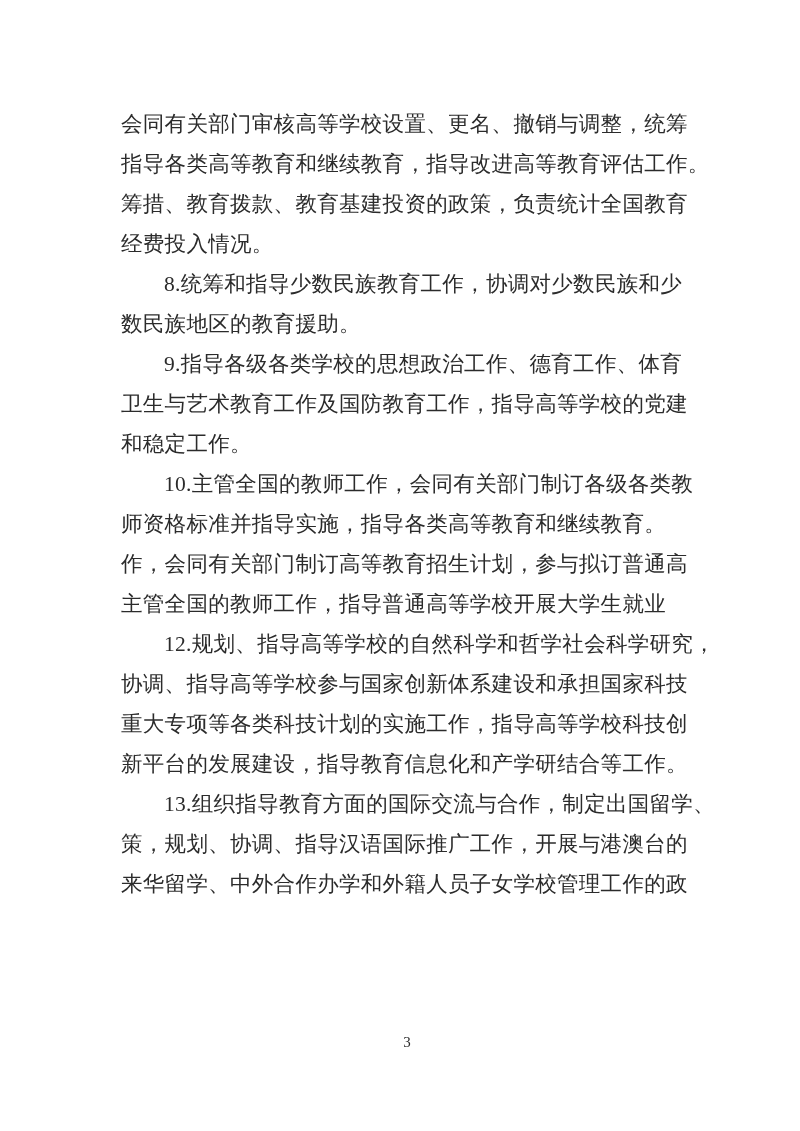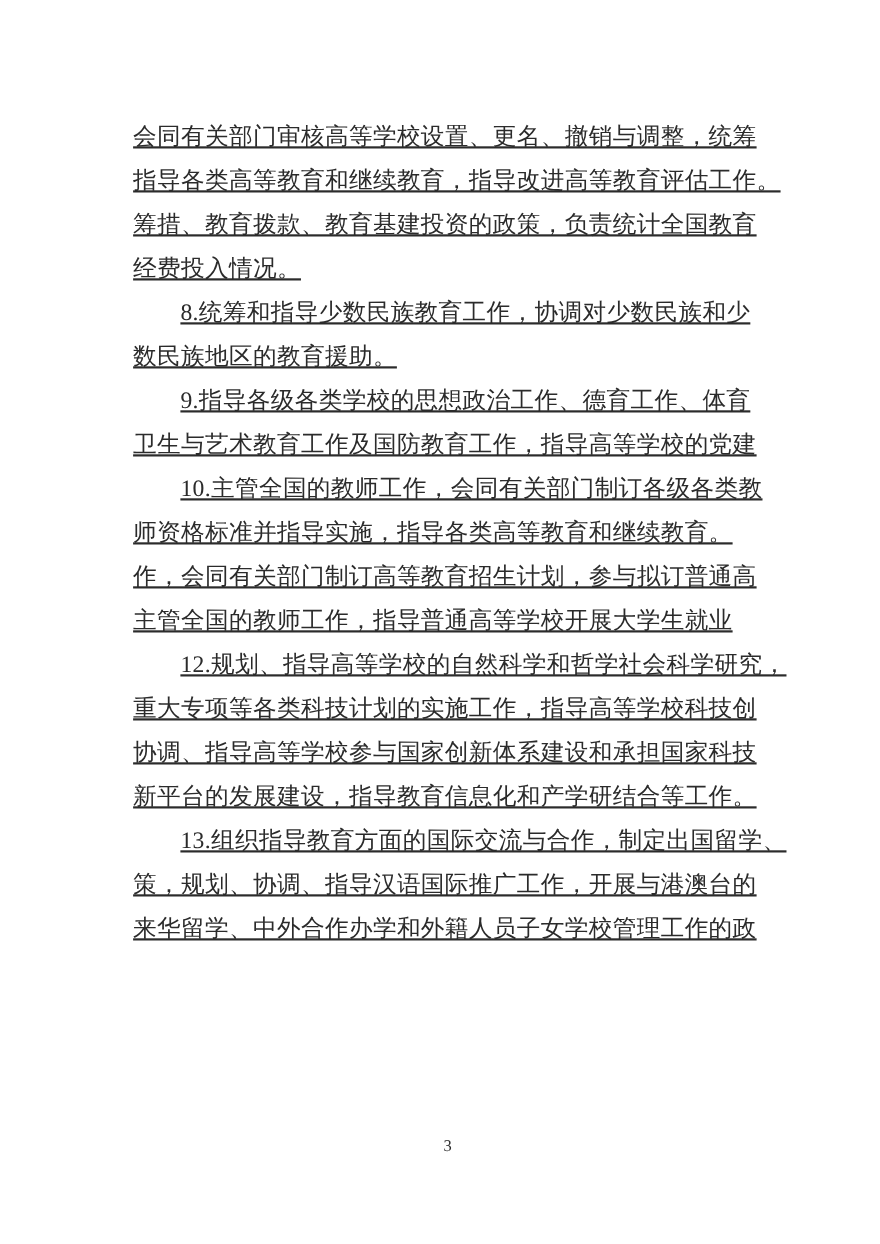--- a/index.html
+++ b/index.html
@@ -27,21 +27,20 @@
     top: 104px;
     width: 572px;
   }
   .line {
     height: 40px;
     line-height: 40px;
     font-size: 21.5px;
     color: #2b2b2b;
     white-space: nowrap;
     letter-spacing: 0.3px;
-    text-decoration: underline;
   }
   .line.indent {
     padding-left: 43px;
   }
   .page-number {
     position: absolute;
     top: 1026px;
     left: 121px;
     width: 572px;
     text-align: center;
@@ -56,26 +55,27 @@
 <div class="page">
   <div class="page-text">
     <div class="line">会同有关部门审核高等学校设置、更名、撤销与调整，统筹</div>
     <div class="line">指导各类高等教育和继续教育，指导改进高等教育评估工作。</div>
     <div class="line">筹措、教育拨款、教育基建投资的政策，负责统计全国教育</div>
     <div class="line">经费投入情况。</div>
     <div class="line indent">8.统筹和指导少数民族教育工作，协调对少数民族和少</div>
     <div class="line">数民族地区的教育援助。</div>
     <div class="line indent">9.指导各级各类学校的思想政治工作、德育工作、体育</div>
     <div class="line">卫生与艺术教育工作及国防教育工作，指导高等学校的党建</div>
+    <div class="line">和稳定工作。</div>
     <div class="line indent">10.主管全国的教师工作，会同有关部门制订各级各类教</div>
     <div class="line">师资格标准并指导实施，指导各类高等教育和继续教育。</div>
     <div class="line">作，会同有关部门制订高等教育招生计划，参与拟订普通高</div>
     <div class="line">主管全国的教师工作，指导普通高等学校开展大学生就业</div>
     <div class="line indent">12.规划、指导高等学校的自然科学和哲学社会科学研究，</div>
+    <div class="line">协调、指导高等学校参与国家创新体系建设和承担国家科技</div>
     <div class="line">重大专项等各类科技计划的实施工作，指导高等学校科技创</div>
-    <div class="line">协调、指导高等学校参与国家创新体系建设和承担国家科技</div>
     <div class="line">新平台的发展建设，指导教育信息化和产学研结合等工作。</div>
     <div class="line indent">13.组织指导教育方面的国际交流与合作，制定出国留学、</div>
     <div class="line">策，规划、协调、指导汉语国际推广工作，开展与港澳台的</div>
     <div class="line">来华留学、中外合作办学和外籍人员子女学校管理工作的政</div>
   </div>
   <div class="page-number">3</div>
 </div>
 
 </body></html>

